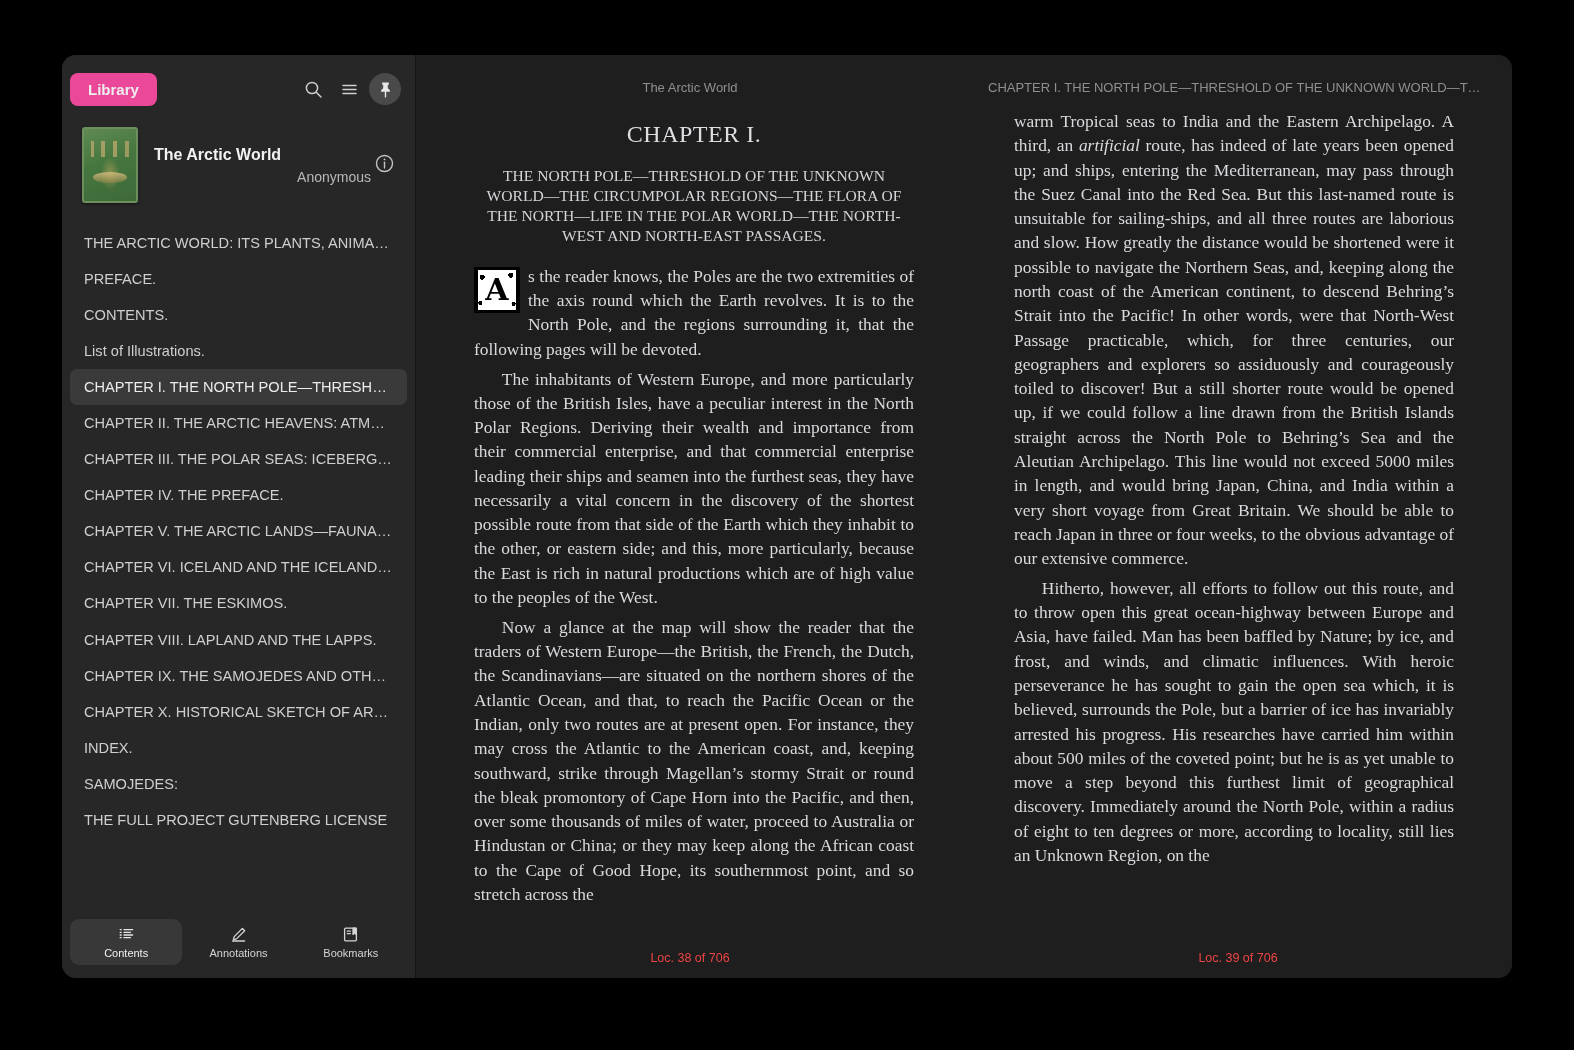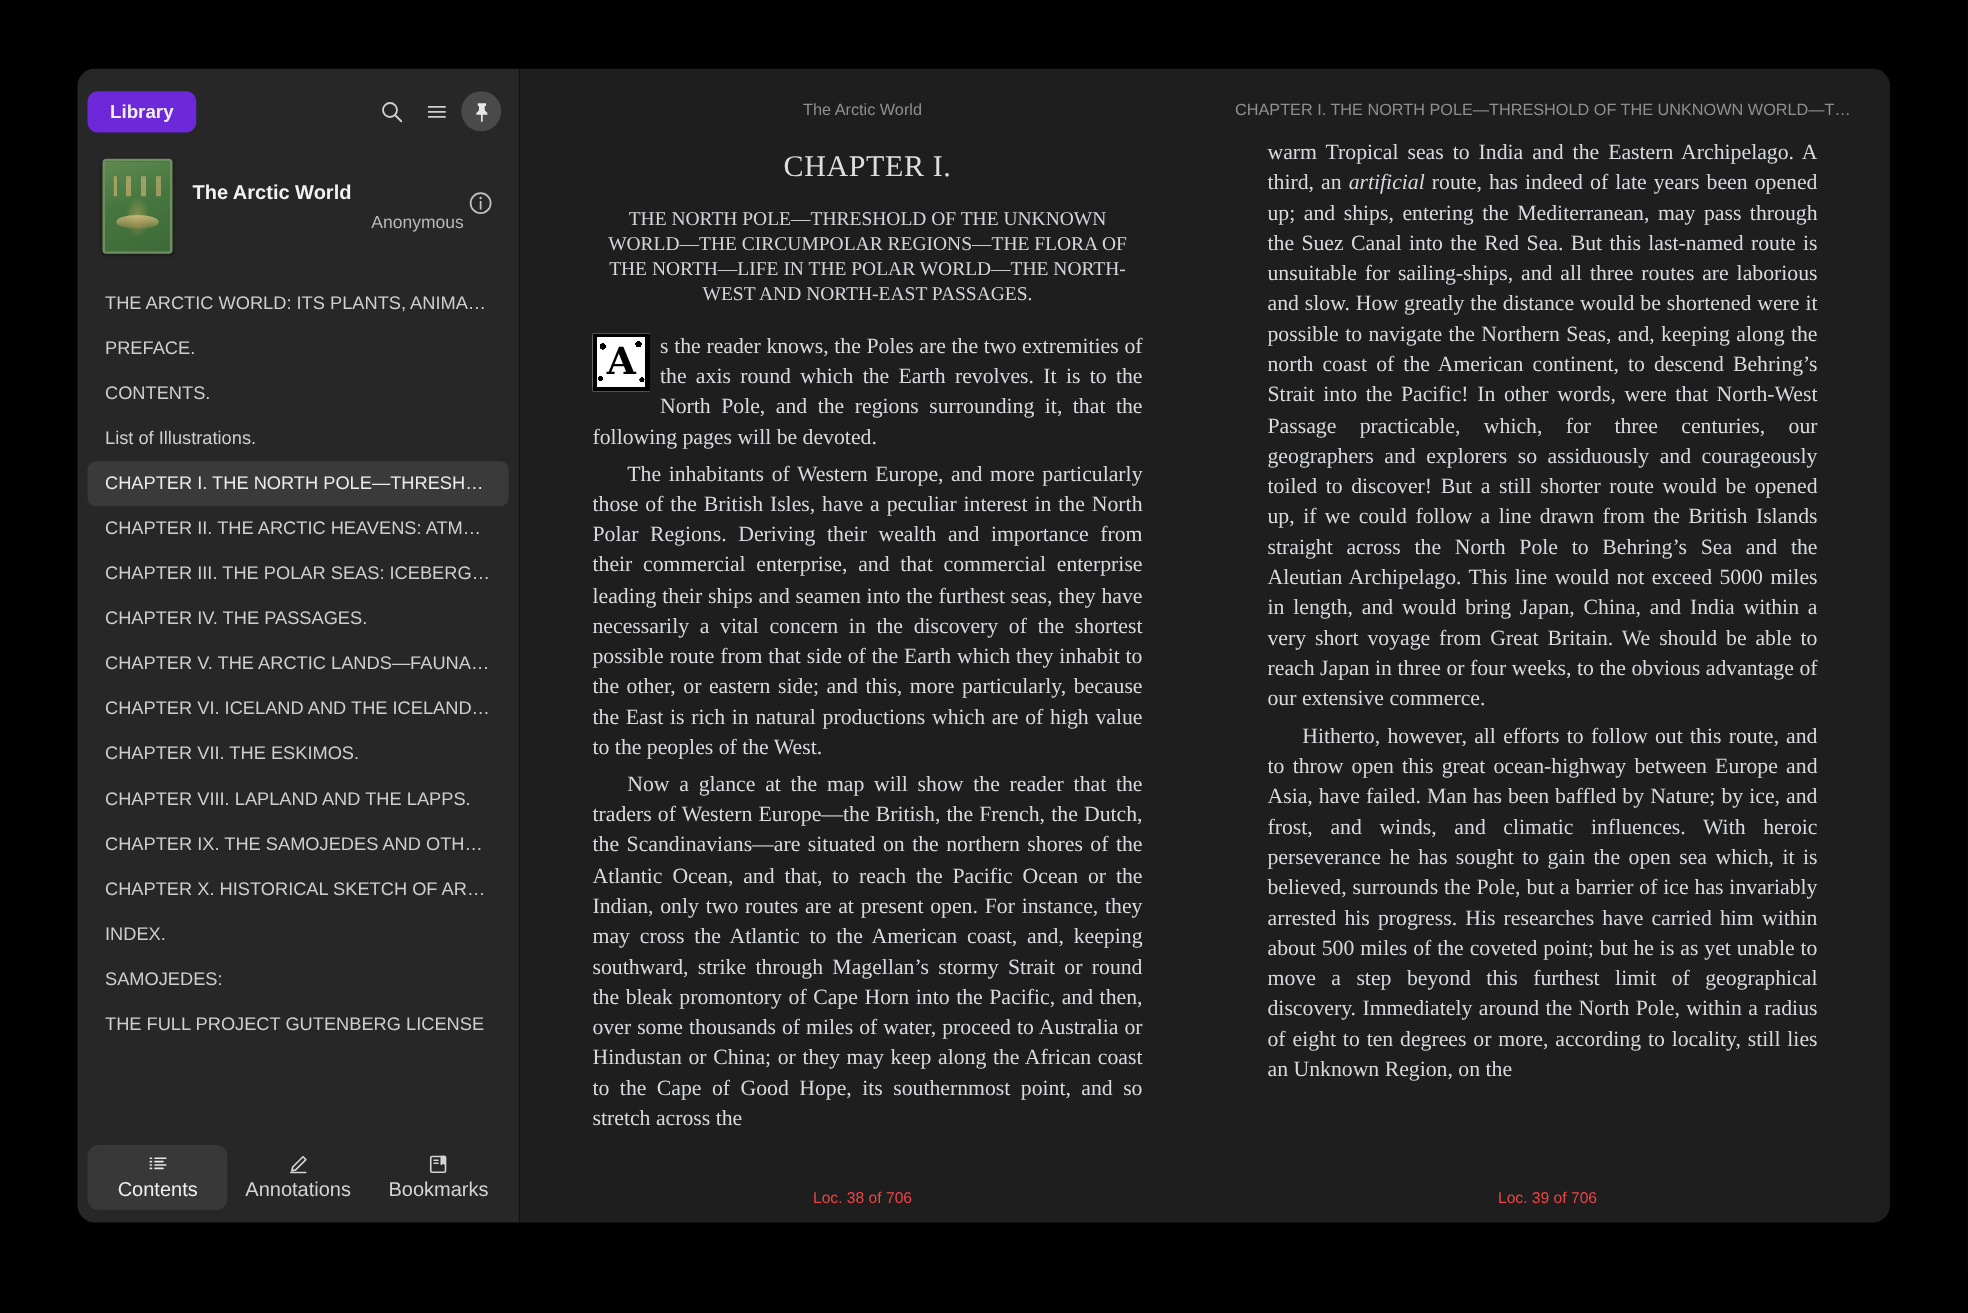--- a/index.html
+++ b/index.html
@@ -38,21 +38,21 @@
 
   #sidebar-toolbar {
     height: 48px;
     display: flex;
     align-items: center;
     padding: 10px 14px 0 8px;
     box-sizing: content-box;
   }
 
   #library-button {
-    background: #6d28d9;
+    background: #ec4899;
     color: #eeeeee;
     font-size: 15px;
     font-weight: bold;
     padding: 9px 18px;
     border-radius: 8px;
     line-height: 1;
     cursor: pointer;
     user-select: none;
   }
 
@@ -171,21 +171,21 @@
     flex: 1;
     display: flex;
     flex-direction: column;
     align-items: center;
     justify-content: center;
     gap: 4px;
     padding: 7px 0 6px 0;
     border-radius: 9px;
     cursor: pointer;
     color: #d4d4d4;
-    font-size: 16px;
+    font-size: 11px;
   }
   .tab.selected { background: #383838; color: #f0f0f0; }
   .tab svg { display: block; }
 
   
   #reader {
     flex: 1;
     position: relative;
     background: #1e1e1e;
     display: flex;
@@ -356,21 +356,21 @@
     </div>
 
     <nav id="toc-list">
         <div class="toc-item">THE ARCTIC WORLD: ITS PLANTS, ANIMALS, …</div>
         <div class="toc-item">PREFACE.</div>
         <div class="toc-item">CONTENTS.</div>
         <div class="toc-item">List of Illustrations.</div>
         <div class="toc-item selected">CHAPTER I. THE NORTH POLE—THRESHOLD …</div>
         <div class="toc-item">CHAPTER II. THE ARCTIC HEAVENS: ATMOSP…</div>
         <div class="toc-item">CHAPTER III. THE POLAR SEAS: ICEBERGS—I…</div>
-        <div class="toc-item">CHAPTER IV. THE PASSAGES.</div>
+        <div class="toc-item">CHAPTER IV. THE PREFACE.</div>
         <div class="toc-item">CHAPTER V. THE ARCTIC LANDS—FAUNA—F…</div>
         <div class="toc-item">CHAPTER VI. ICELAND AND THE ICELANDERS.</div>
         <div class="toc-item">CHAPTER VII. THE ESKIMOS.</div>
         <div class="toc-item">CHAPTER VIII. LAPLAND AND THE LAPPS.</div>
         <div class="toc-item">CHAPTER IX. THE SAMOJEDES AND OTHER T…</div>
         <div class="toc-item">CHAPTER X. HISTORICAL SKETCH OF ARCTIC …</div>
         <div class="toc-item">INDEX.</div>
         <div class="toc-item">SAMOJEDES:</div>
         <div class="toc-item">THE FULL PROJECT GUTENBERG LICENSE</div>
       </nav>

